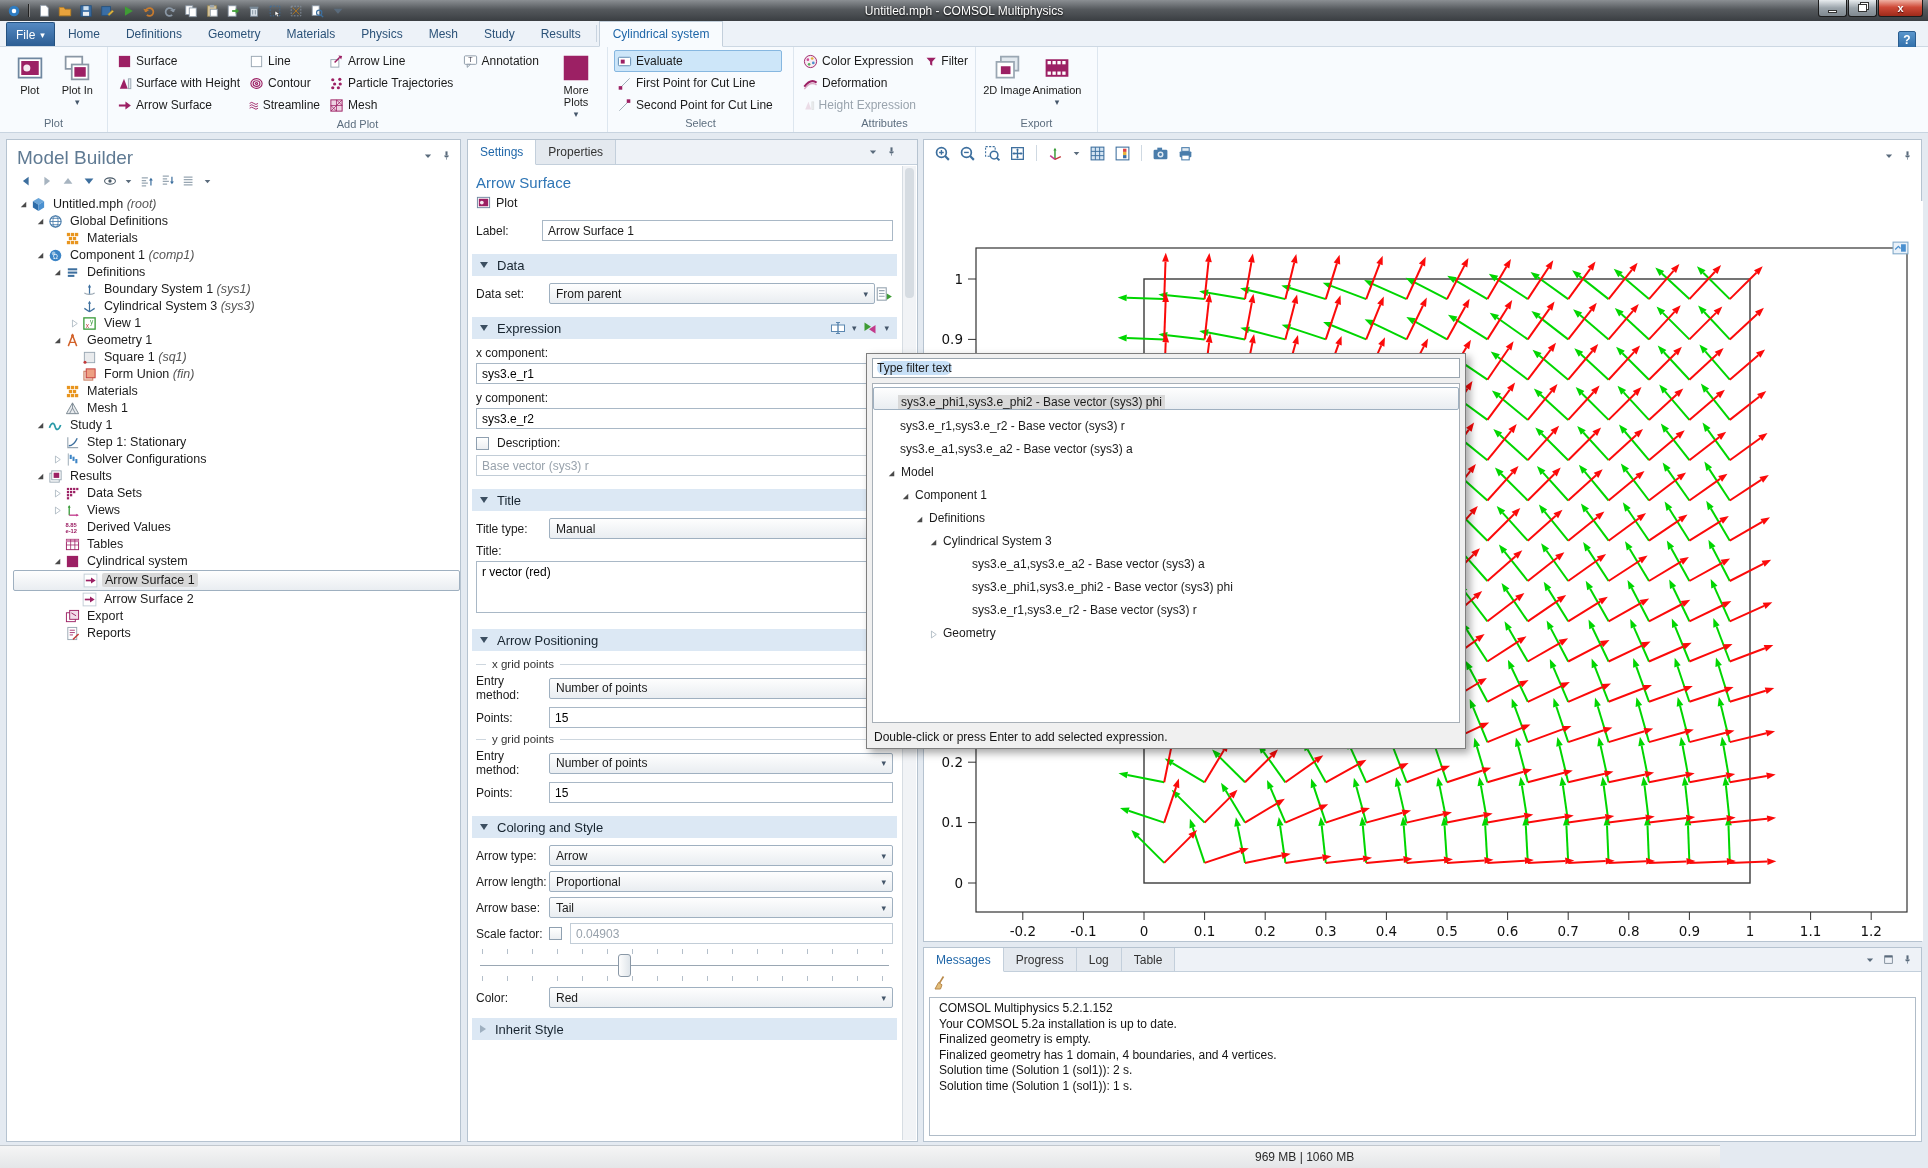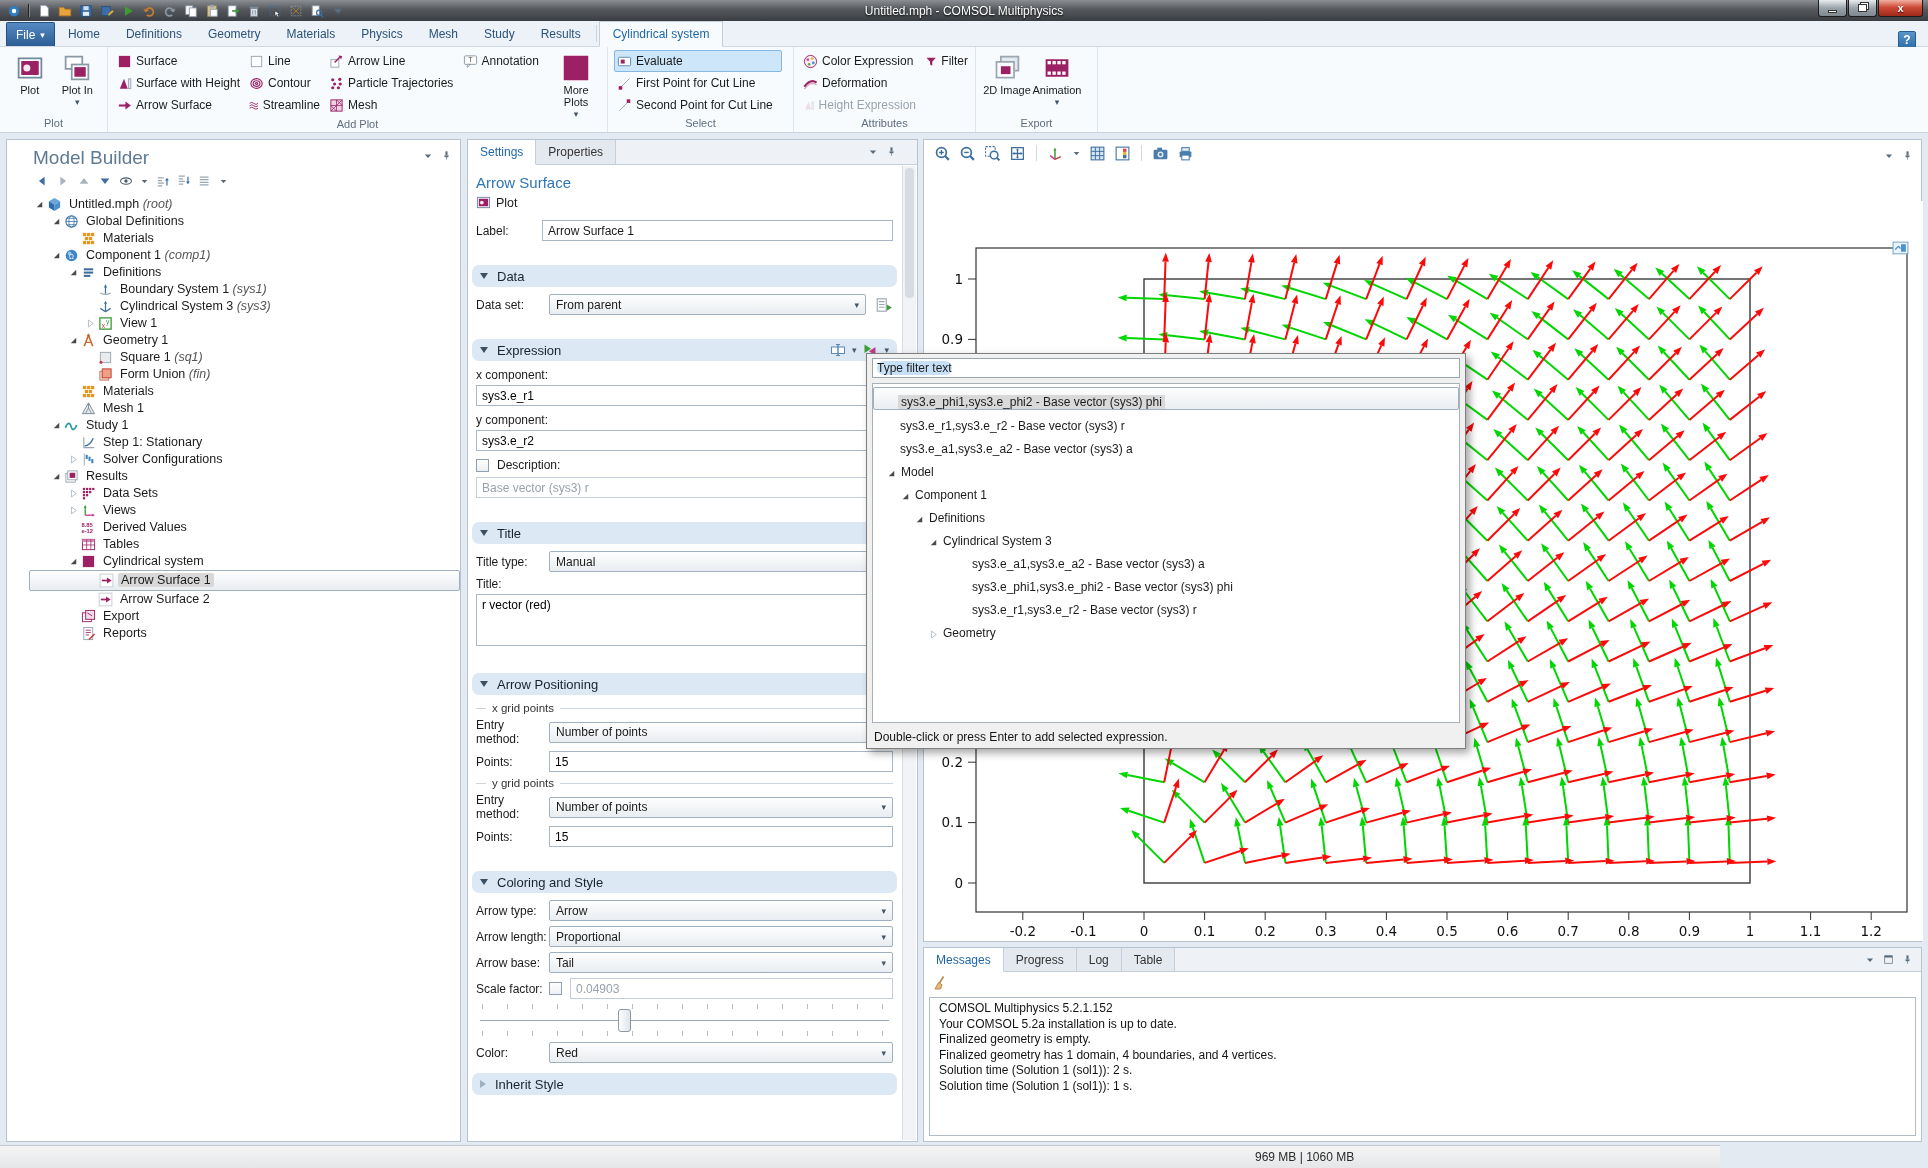--- a/index.html
+++ b/index.html
@@ -51,21 +51,21 @@
   .sbtn.dis svg{opacity:.45;}
   .bbtn{width:50px;min-height:64px;display:flex;flex-direction:column;align-items:center;gap:2px;
     font-size:11px;color:#1b1b1b;text-align:center;line-height:12px;padding-top:4px;}
   .caret{font-size:9px;color:#44566a;line-height:8px;}
 
   
   .panel{position:absolute;background:#fff;border:1px solid #b6c3d0;}
   .panel-title{font-size:19px;color:#5f7a93;padding:7px 10px 1px 10px;font-weight:normal;}
   .head-icons{position:absolute;top:9px;right:8px;display:flex;gap:8px;color:#6b7c8d;font-size:10px;align-items:center;}
 
-  .mb-panel{left:6px;top:139px;width:455px;height:1003px;padding-left:16px;}
+  .mb-panel{left:6px;top:139px;width:455px;height:1003px;}
   .mb-toolbar{display:flex;align-items:center;gap:7px;padding:3px 10px 4px 12px;}
   .mb-tree{padding:4px 0 0 6px;}
   .trow{display:flex;align-items:center;height:17px;white-space:nowrap;}
   .trow .texp{width:13px;display:flex;justify-content:center;flex:none;}
   .trow .tico{width:16px;margin-right:4px;flex:none;display:flex;justify-content:center;}
   .trow .tlabel{font-size:12.5px;padding:0 3px;border-radius:2px;}
   .trow .tlabel .sfx{font-style:italic;color:#555;}
   .trow.sel .tlabel{background:#d8d8d8;}
 
   
@@ -74,21 +74,21 @@
   .ptab{display:flex;align-items:center;padding:0 12px;font-size:12px;color:#333;background:#e4e9ef;border-right:1px solid #c3cfdb;}
   .ptab.active{background:#fff;color:#1f66a8;border-bottom:1px solid #fff;margin-bottom:-1px;}
   .set-scroll{position:absolute;right:1px;top:26px;bottom:1px;width:14px;background:#f1f3f6;border-left:1px solid #d7dde3;}
   .set-scroll .thumb{position:absolute;left:2px;right:2px;top:2px;height:130px;background:#d6dce2;border-radius:4px;}
   .set-content{position:absolute;left:0;top:26px;right:16px;bottom:0;padding:6px 8px 0 8px;overflow:hidden;}
   .set-header{color:#2e75b5;font-size:15px;margin:2px 0 4px 0;}
   .plot-row{display:flex;align-items:center;gap:5px;margin-bottom:10px;font-size:12.5px;}
   .lrow{display:flex;align-items:center;margin-bottom:6px;}
   .lrow .lab{width:66px;flex:none;font-size:12px;}
   .lrow input[type=text]{flex:1;height:21px;border:1px solid #a9b8c6;font-size:12px;padding:0 5px;font-family:inherit;color:#1b1b1b;}
-  .secbar{height:22px;background:#dcE8f4;background:#dce8f4;display:flex;align-items:center;margin:24px -4px 7px -4px;padding-left:8px;gap:9px;border-radius:7px;}
+  .secbar{height:22px;background:#dcE8f4;background:#dce8f4;display:flex;align-items:center;margin:13px -4px 7px -4px;padding-left:8px;gap:9px;}
   .secbar .sectitle{font-size:13px;color:#17242f;}
   .secbar .secicons{margin-left:auto;display:flex;gap:6px;padding-right:8px;align-items:center;}
   .tri-open{width:0;height:0;border-left:4px solid transparent;border-right:4px solid transparent;border-top:6px solid #3c4f61;}
   .tri-closed{width:0;height:0;border-top:4px solid transparent;border-bottom:4px solid transparent;border-left:6px solid #9fb0c0;}
   .frow{display:flex;align-items:center;margin-bottom:5px;}
   .frow .flab{width:73px;flex:none;font-size:12px;}
   .sel{flex:1;height:21px;border:1px solid #9fb0c0;border-radius:2px;background:linear-gradient(#fefefe,#e9edf1);
     display:flex;align-items:center;padding:0 6px;font-size:12px;position:relative;}
   .sel .sv{flex:1;}
   .sel .sc{font-size:9px;color:#44566a;}
@@ -945,21 +945,21 @@
       <input type="text" value="Arrow Surface 1" style="">
     </div>
 
     
     <div class="secbar">
       <span class="tri-open"></span>
       <span class="sectitle">Data</span>
     </div>
     <div class="frow">
       <span class="flab">Data set:</span>
-      <div class="sel" style="margin-right:9px;">
+      <div class="sel" style="margin-right:0;">
         <span class="sv">From parent</span>
         <span class="sc">▾</span>
       </div>
       <span><svg class="ic" width="18" height="18" viewBox="0 0 16 16">
             <rect x="2" y="2.5" width="8" height="11" fill="#fff" stroke="#98a6b2"></rect>
             <path d="M3.5 5h5M3.5 7.5h5M3.5 10h5" stroke="#98a6b2"></path>
             <path d="M10.5 7.5l4.5 2.8-4.5 2.8z" fill="#3f9c35"></path>
           </svg></span>
     </div>
 

